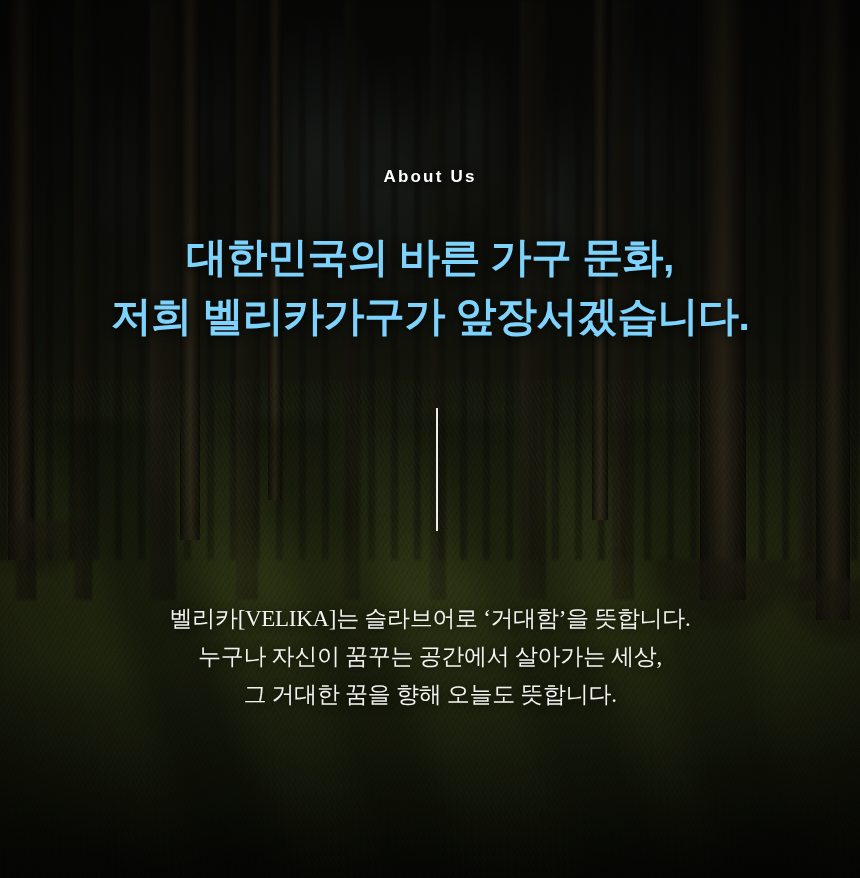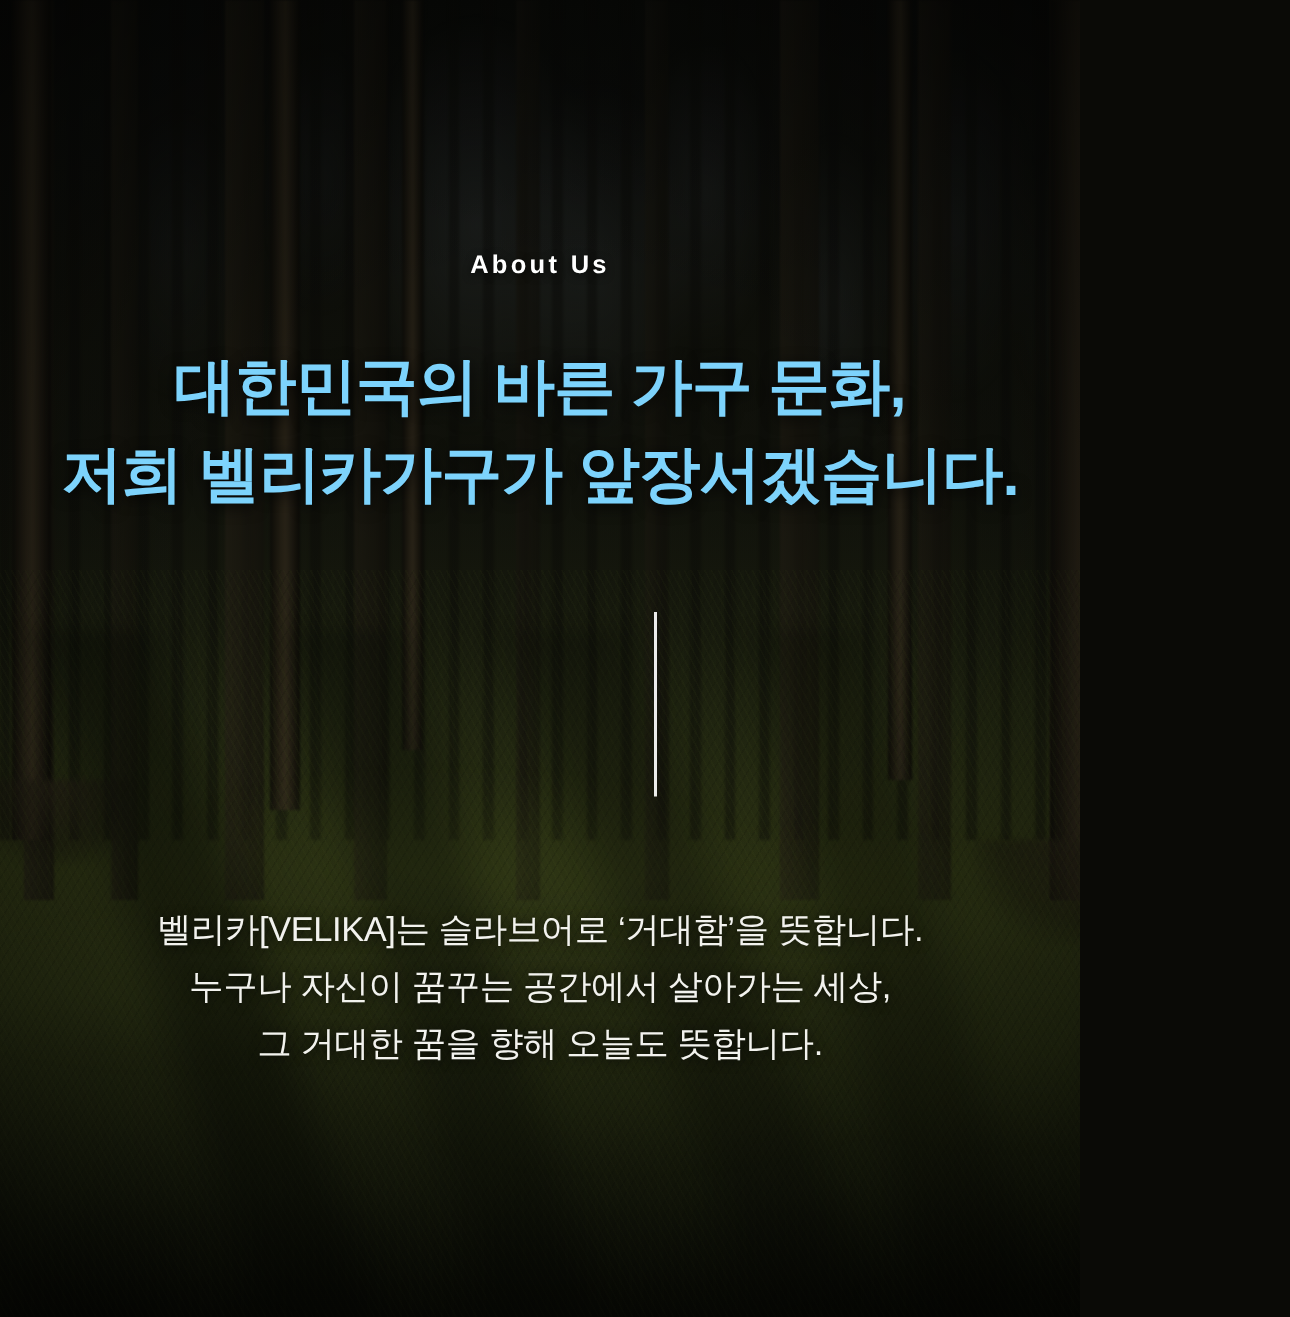--- a/index.html
+++ b/index.html
@@ -8,21 +8,21 @@
   html, body {
     width:860px;
     height:878px;
     background:#0a0a06;
     font-family:"Liberation Sans", sans-serif;
     overflow:hidden;
   }
 
   .hero {
     position:relative;
-    width:720px;
+    width:860px;
     height:878px;
     overflow:hidden;
     background:#10120b;
   }
 
   
 
   
   .bg-base {
     position:absolute; inset:0;
@@ -218,21 +218,21 @@
   .body-copy {
     position:absolute;
     left:0; right:0; top:600px;
     font-size:23px;
     font-weight:400;
     line-height:38px;
     letter-spacing:-0.3px;
     color:#f2f2ee;
     text-shadow:0 1px 8px rgba(0,0,0,.80);
   }
-  .body-copy .line { display:block; white-space:nowrap; }
+  .body-copy .line { display:block; white-space:nowrap;font-family:Liberation Serif, serif; }
 </style>
 </head>
 <body>
 
 <div class="hero">
 
   <div class="bg-base"></div>
   <div class="bg-sky"></div>
   <div class="bg-trunks-far"></div>
   <div class="bg-trunks-mid"></div>

